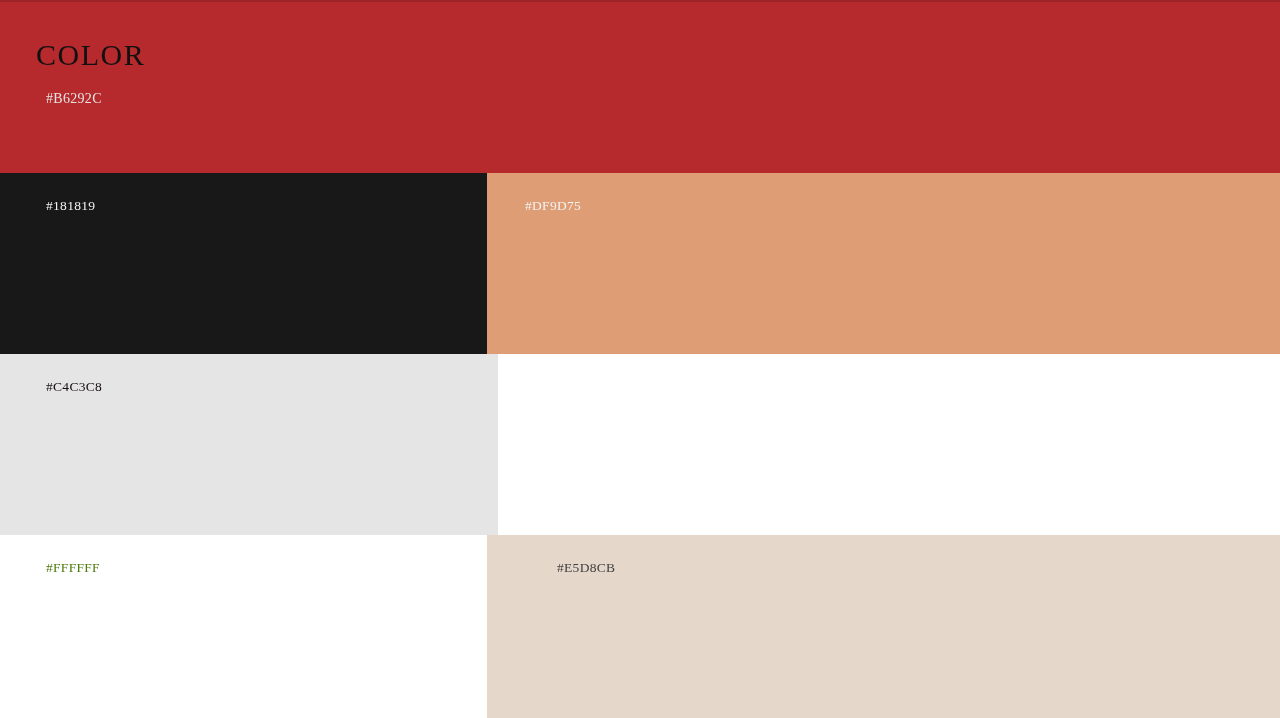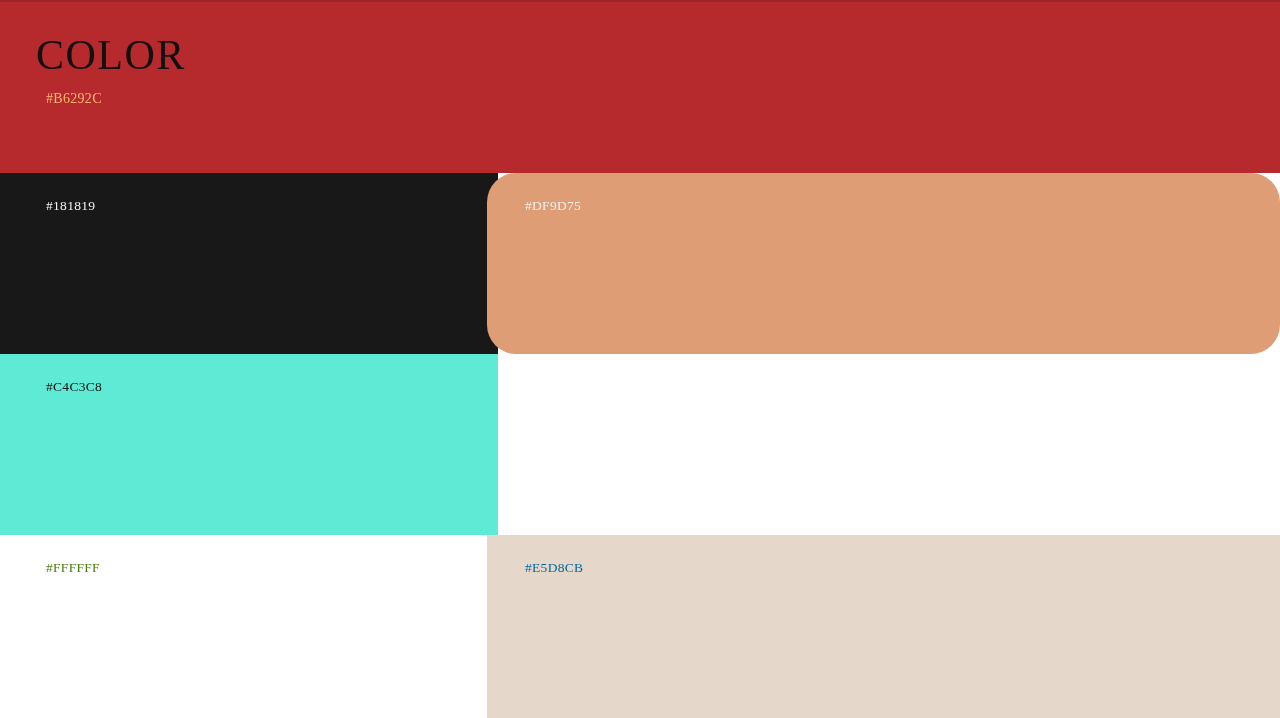--- a/index.html
+++ b/index.html
@@ -29,21 +29,21 @@
     top: 0;
     width: 1280px;
     height: 173px;
     box-sizing: border-box;
     border-top: 2px solid #9e2327;
   }
   .header-title {
     position: absolute;
     left: 36px;
     top: 29px;
-    font-size: 42px;
+    font-size: 30px;
     line-height: 48px;
     font-weight: 400;
     letter-spacing: 1.5px;
     color: #111111;
     white-space: nowrap;
   }
   .header-hex {
     position: absolute;
     left: 46px;
     top: 88px;
@@ -109,43 +109,43 @@
   .hex-light { color: #f2f2f2; }
   .hex-dark  { color: #15100f; }
 </style>
 </head>
 <body>
 
 <div class="palette-board">
 
   <div class="header-swatch" style="background: rgb(182, 41, 44); border-top-color: rgb(158, 35, 39);">
     <div class="header-title" style="color: rgb(17, 17, 17);">COLOR</div>
-    <div class="header-hex" style="color: #fdba74;">#B6292C</div>
+    <div class="header-hex" style="color: #e5e5e5;">#B6292C</div>
   </div>
 
   <div class="swatch-grid">
 
     <div class="swatch-row">
       <div class="swatch col-left" style="background: rgb(24, 24, 25);">
         <span class="swatch-hex hex-light" style="color: rgb(242, 242, 242);">#181819</span>
       </div>
-      <div class="swatch col-right" style="background: rgb(223, 157, 117); border-radius: 29px;">
+      <div class="swatch col-right" style="background: rgb(223, 157, 117);">
         <span class="swatch-hex hex-light" style="color: rgb(242, 242, 242);">#DF9D75</span>
       </div>
     </div>
 
     <div class="swatch-row">
-      <div class="swatch col-left" style="background: #5eead4;">
+      <div class="swatch col-left" style="background: #e5e5e5;">
         <span class="swatch-hex hex-dark" style="color: rgb(21, 16, 15);">#C4C3C8</span>
       </div>
     </div>
 
     <div class="swatch-row row-last">
       <div class="swatch col-left" style="background: rgb(255, 255, 255);">
         <span class="swatch-hex hex-dark" style="color: #4d7c0f;">#FFFFFF</span>
       </div>
       <div class="swatch col-right" style="background: rgb(229, 216, 203);">
-        <span class="swatch-hex hex-dark" style="color: #0369a1;">#E5D8CB</span>
+        <span class="swatch-hex hex-dark" style="color: #404040; margin-left: 32px;">#E5D8CB</span>
       </div>
     </div>
 
   </div>
 </div>
 
 </body></html>

